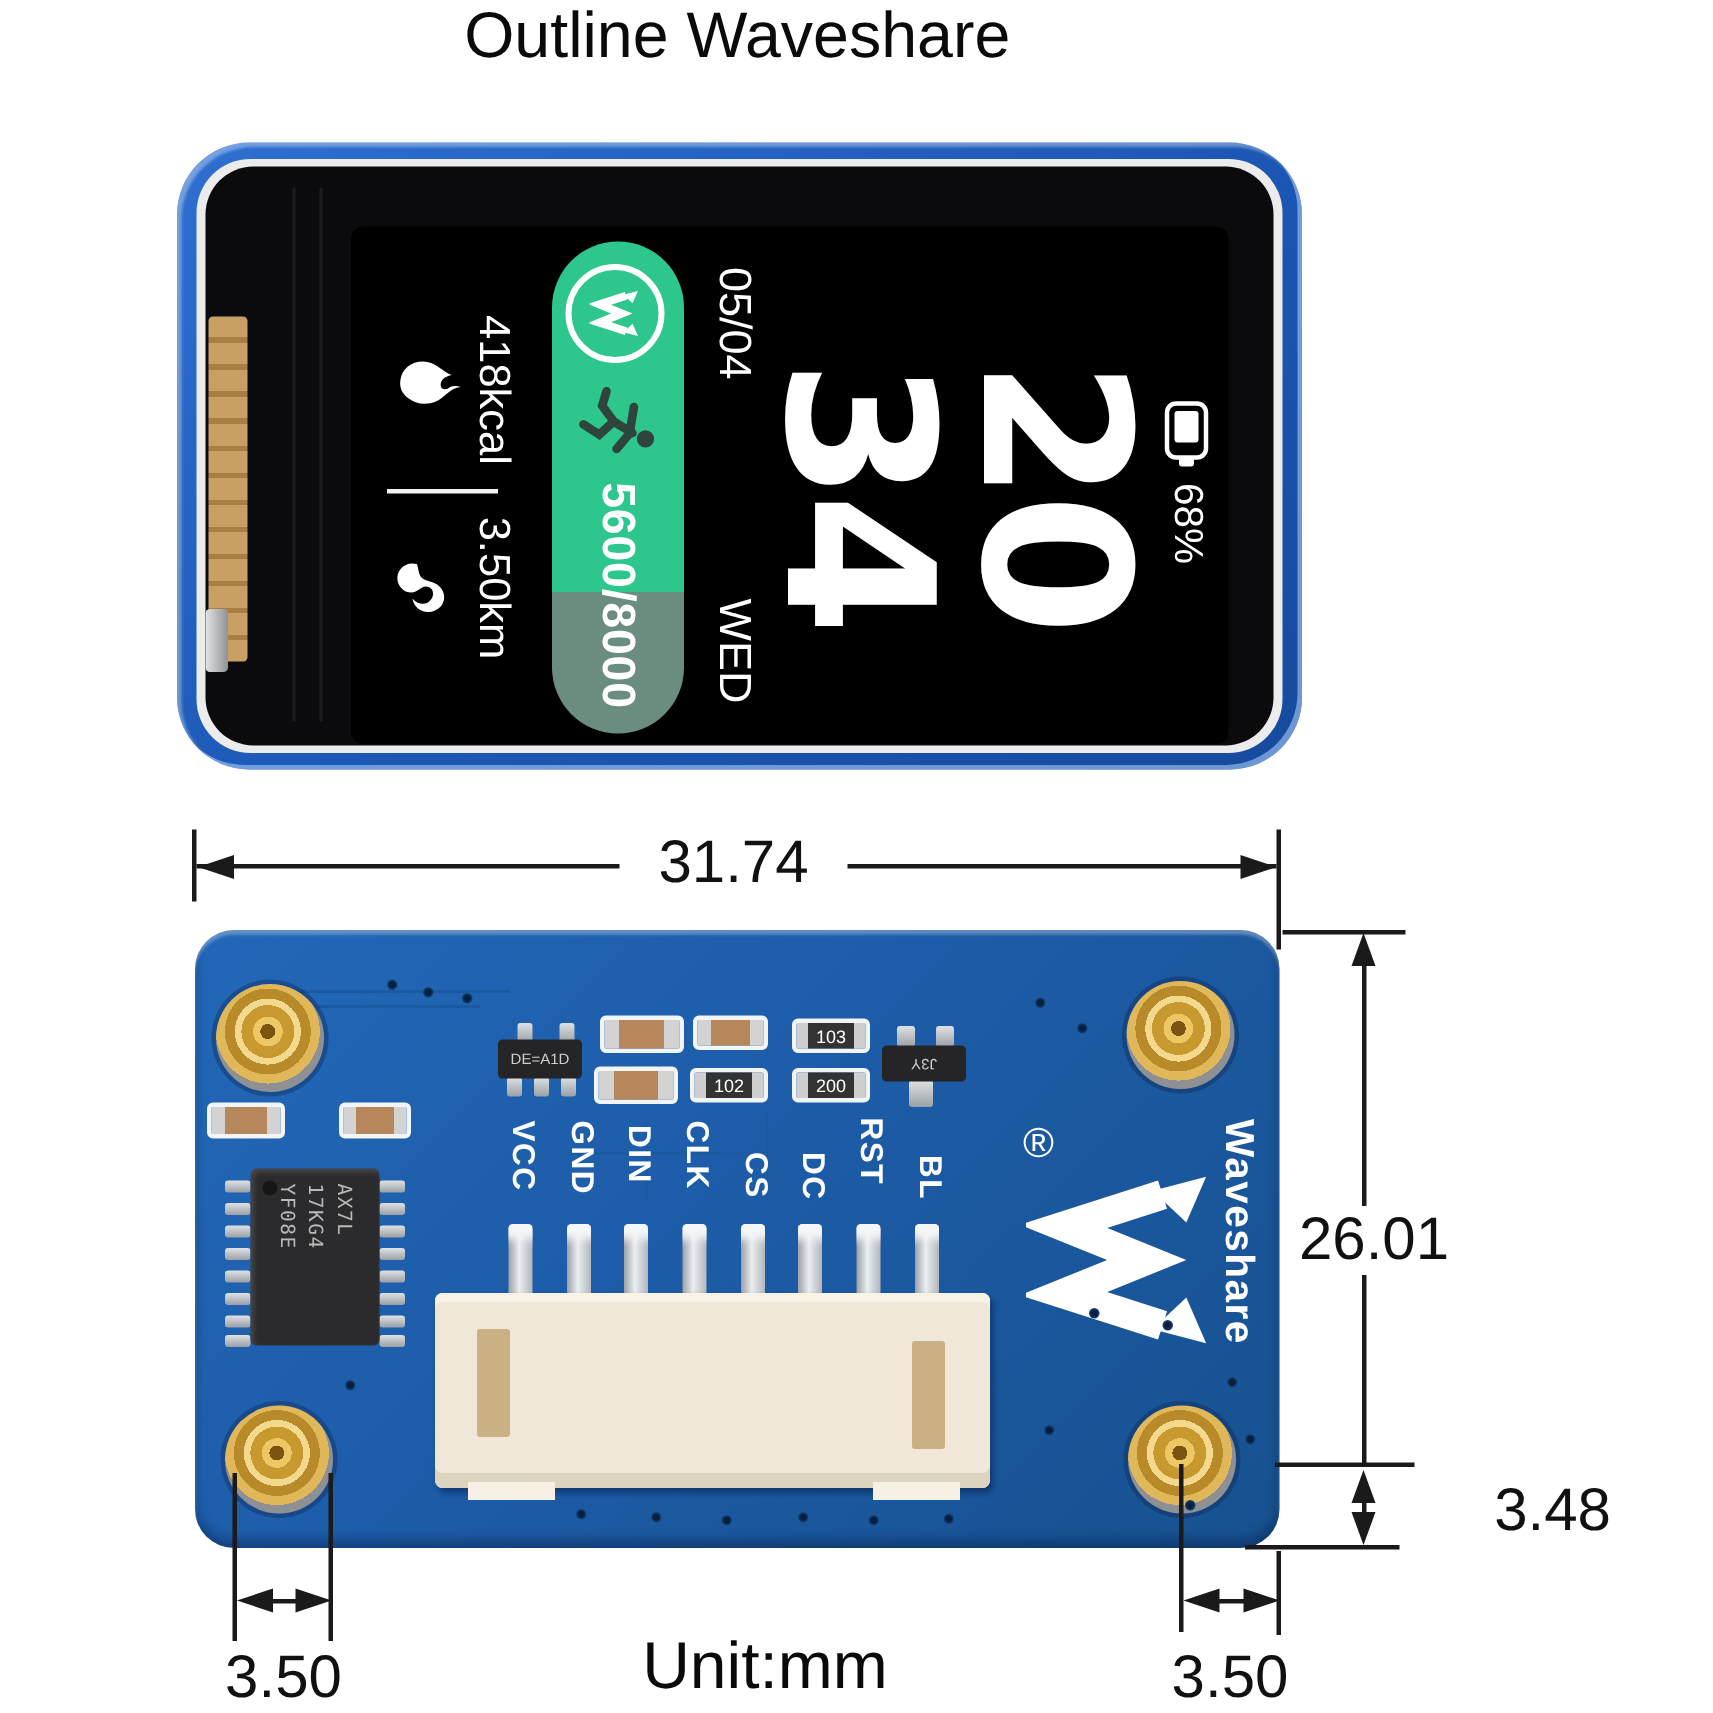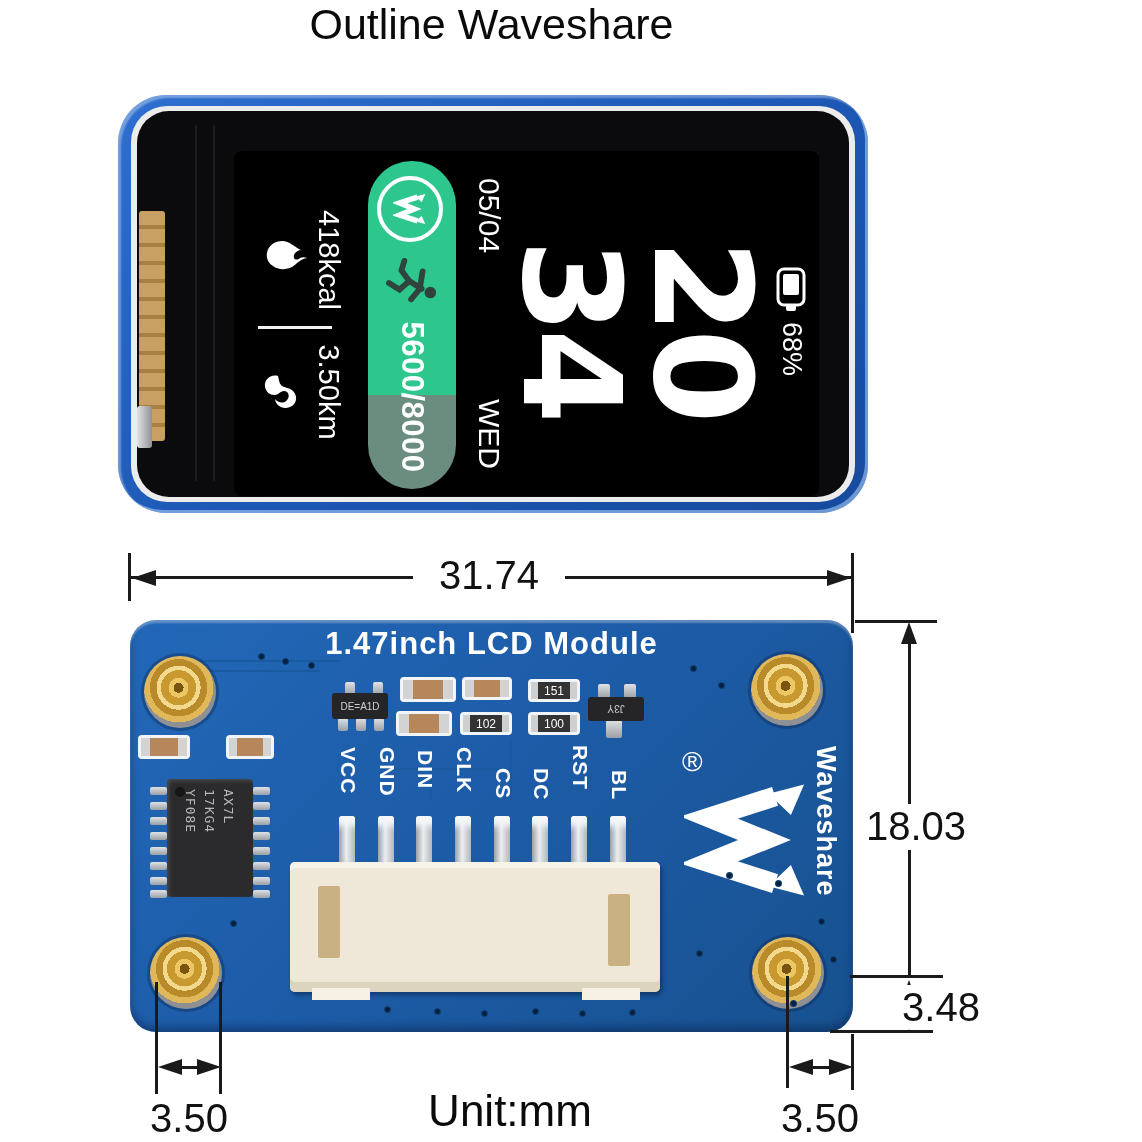--- a/index.html
+++ b/index.html
@@ -140,21 +140,20 @@
         </svg>
 
       </div>
     </div>
     <div class="abs fpc-ribbon"></div>
     <div class="abs fpc-clip"></div>
   </div>
 </div>
 
 <div class="abs pcb">
-  <div class="abs pcb-title">1.47inch LCD Module</div>
 
   <div class="abs trace" style="left:60px;top:40px;width:150px;height:2px;"></div>
   <div class="abs trace" style="left:80px;top:50px;width:110px;height:2px;"></div>
   <div class="abs trace" style="left:250px;top:148px;width:120px;height:2px;"></div>
   <div class="abs trace" style="left:380px;top:120px;width:2px;height:60px;"></div>
   <div class="abs trace" style="left:300px;top:130px;width:2px;height:50px;"></div>
 
   <div class="abs standoff" style="left:14px;top:36px;"></div>
   <div class="abs standoff" style="left:621px;top:34px;"></div>
   <div class="abs standoff" style="left:20px;top:317px;"></div>
@@ -169,31 +168,31 @@
     <span>DE=A1D</span>
   </div>
 
   <div class="abs passive" style="left:270px;top:57px;width:56px;height:25px;">
       <div class="body"></div>
     </div>
   <div class="abs passive" style="left:332px;top:57px;width:50px;height:23px;">
       <div class="body"></div>
     </div>
   <div class="abs passive labeled" style="left:398px;top:59px;width:52px;height:23px;">
-    <div class="body">151</div>
+    <div class="body">103</div>
   </div>
 
   <div class="abs passive" style="left:266px;top:91px;width:56px;height:25px;">
       <div class="body"></div>
     </div>
   <div class="abs passive labeled" style="left:330px;top:92px;width:52px;height:23px;">
     <div class="body">102</div>
   </div>
   <div class="abs passive labeled" style="left:398px;top:92px;width:52px;height:23px;">
-    <div class="body">100</div>
+    <div class="body">200</div>
   </div>
 
   <div class="abs passive" style="left:8px;top:115px;width:52px;height:24px;">
       <div class="body"></div>
     </div>
   <div class="abs passive" style="left:96px;top:115px;width:48px;height:24px;">
       <div class="body"></div>
     </div>
 
   <div class="abs chip-pin" style="left:468px;top:64px;width:12px;height:14px;"></div>
@@ -286,29 +285,29 @@
 <div class="abs dim" style="left:128px;top:553px;width:3px;height:48px;"></div>
 <div class="abs dim" style="left:851px;top:553px;width:3px;height:80px;"></div>
 <div class="abs dim" style="left:131px;top:576px;width:720px;height:3px;"></div>
 <div class="abs arr left" style="left:132px;top:570px;"></div>
 <div class="abs arr right" style="left:827px;top:570px;"></div>
 <div class="abs dim-text" style="left:413px;top:553px;width:152px;">31.74</div>
 
 <div class="abs dim" style="left:855px;top:620px;width:82px;height:3px;"></div>
 <div class="abs arr up" style="left:901px;top:622px;"></div>
 <div class="abs dim" style="left:908px;top:640px;width:3px;height:166px;"></div>
-<div class="abs dim-text" style="left:858px;top:804px;width:116px;">18.03</div>
+<div class="abs dim-text" style="left:858px;top:804px;width:116px;">26.01</div>
 <div class="abs dim" style="left:908px;top:850px;width:3px;height:126px;"></div>
 <div class="abs dim" style="left:850px;top:975px;width:93px;height:3px;"></div>
 
 <div class="abs arr up" style="left:901px;top:980px;"></div>
 <div class="abs dim" style="left:908px;top:999px;width:3px;height:12px;"></div>
 <div class="abs arr down" style="left:901px;top:1008px;"></div>
 <div class="abs dim" style="left:830px;top:1030px;width:103px;height:3px;"></div>
-<div class="abs dim-text" style="left:892px;top:985px;width:98px;">3.48</div>
+<div class="abs dim-text" style="left:976px;top:985px;width:98px;text-align:right;">3.48</div>
 
 <div class="abs dim" style="left:155px;top:982px;width:3px;height:112px;"></div>
 <div class="abs dim" style="left:219px;top:982px;width:3px;height:112px;"></div>
 <div class="abs arr left" style="left:158px;top:1059px;"></div>
 <div class="abs dim" style="left:178px;top:1066px;width:22px;height:3px;"></div>
 <div class="abs arr right" style="left:197px;top:1059px;"></div>
 <div class="abs dim-text" style="left:139px;top:1096px;width:100px;">3.50</div>
 
 <div class="abs dim" style="left:786px;top:976px;width:3px;height:112px;"></div>
 <div class="abs dim" style="left:851px;top:1034px;width:3px;height:56px;"></div>

